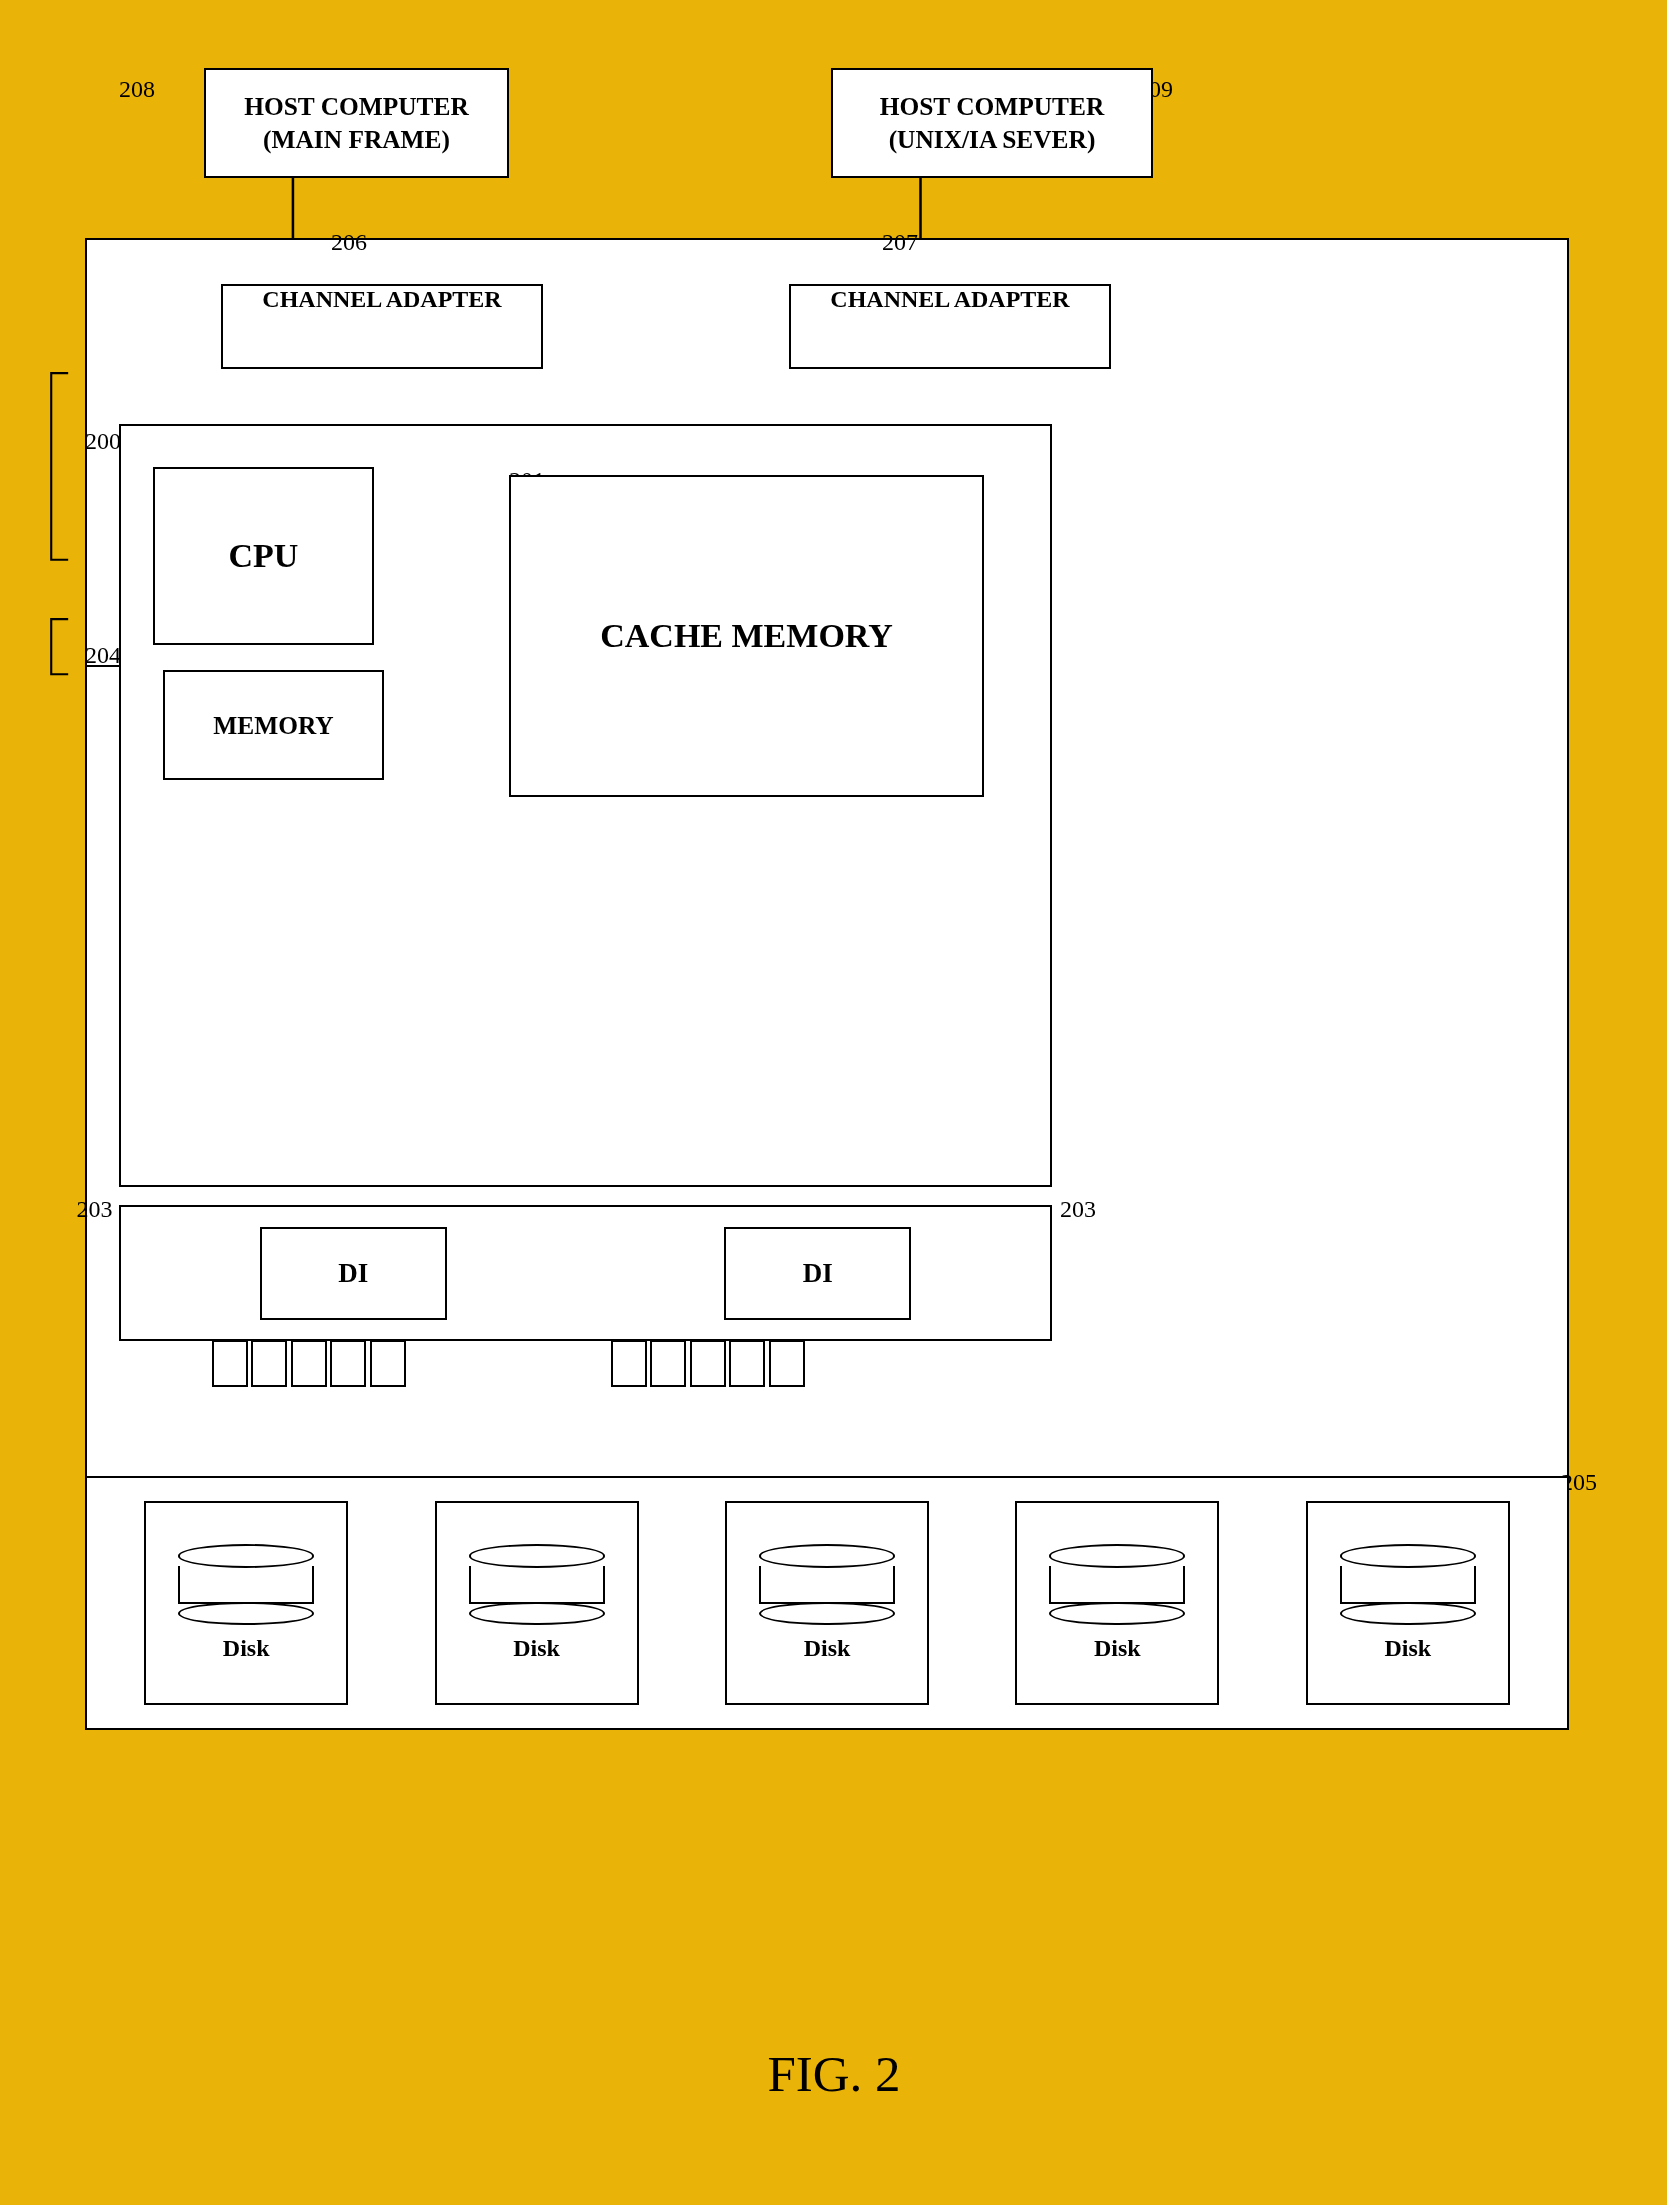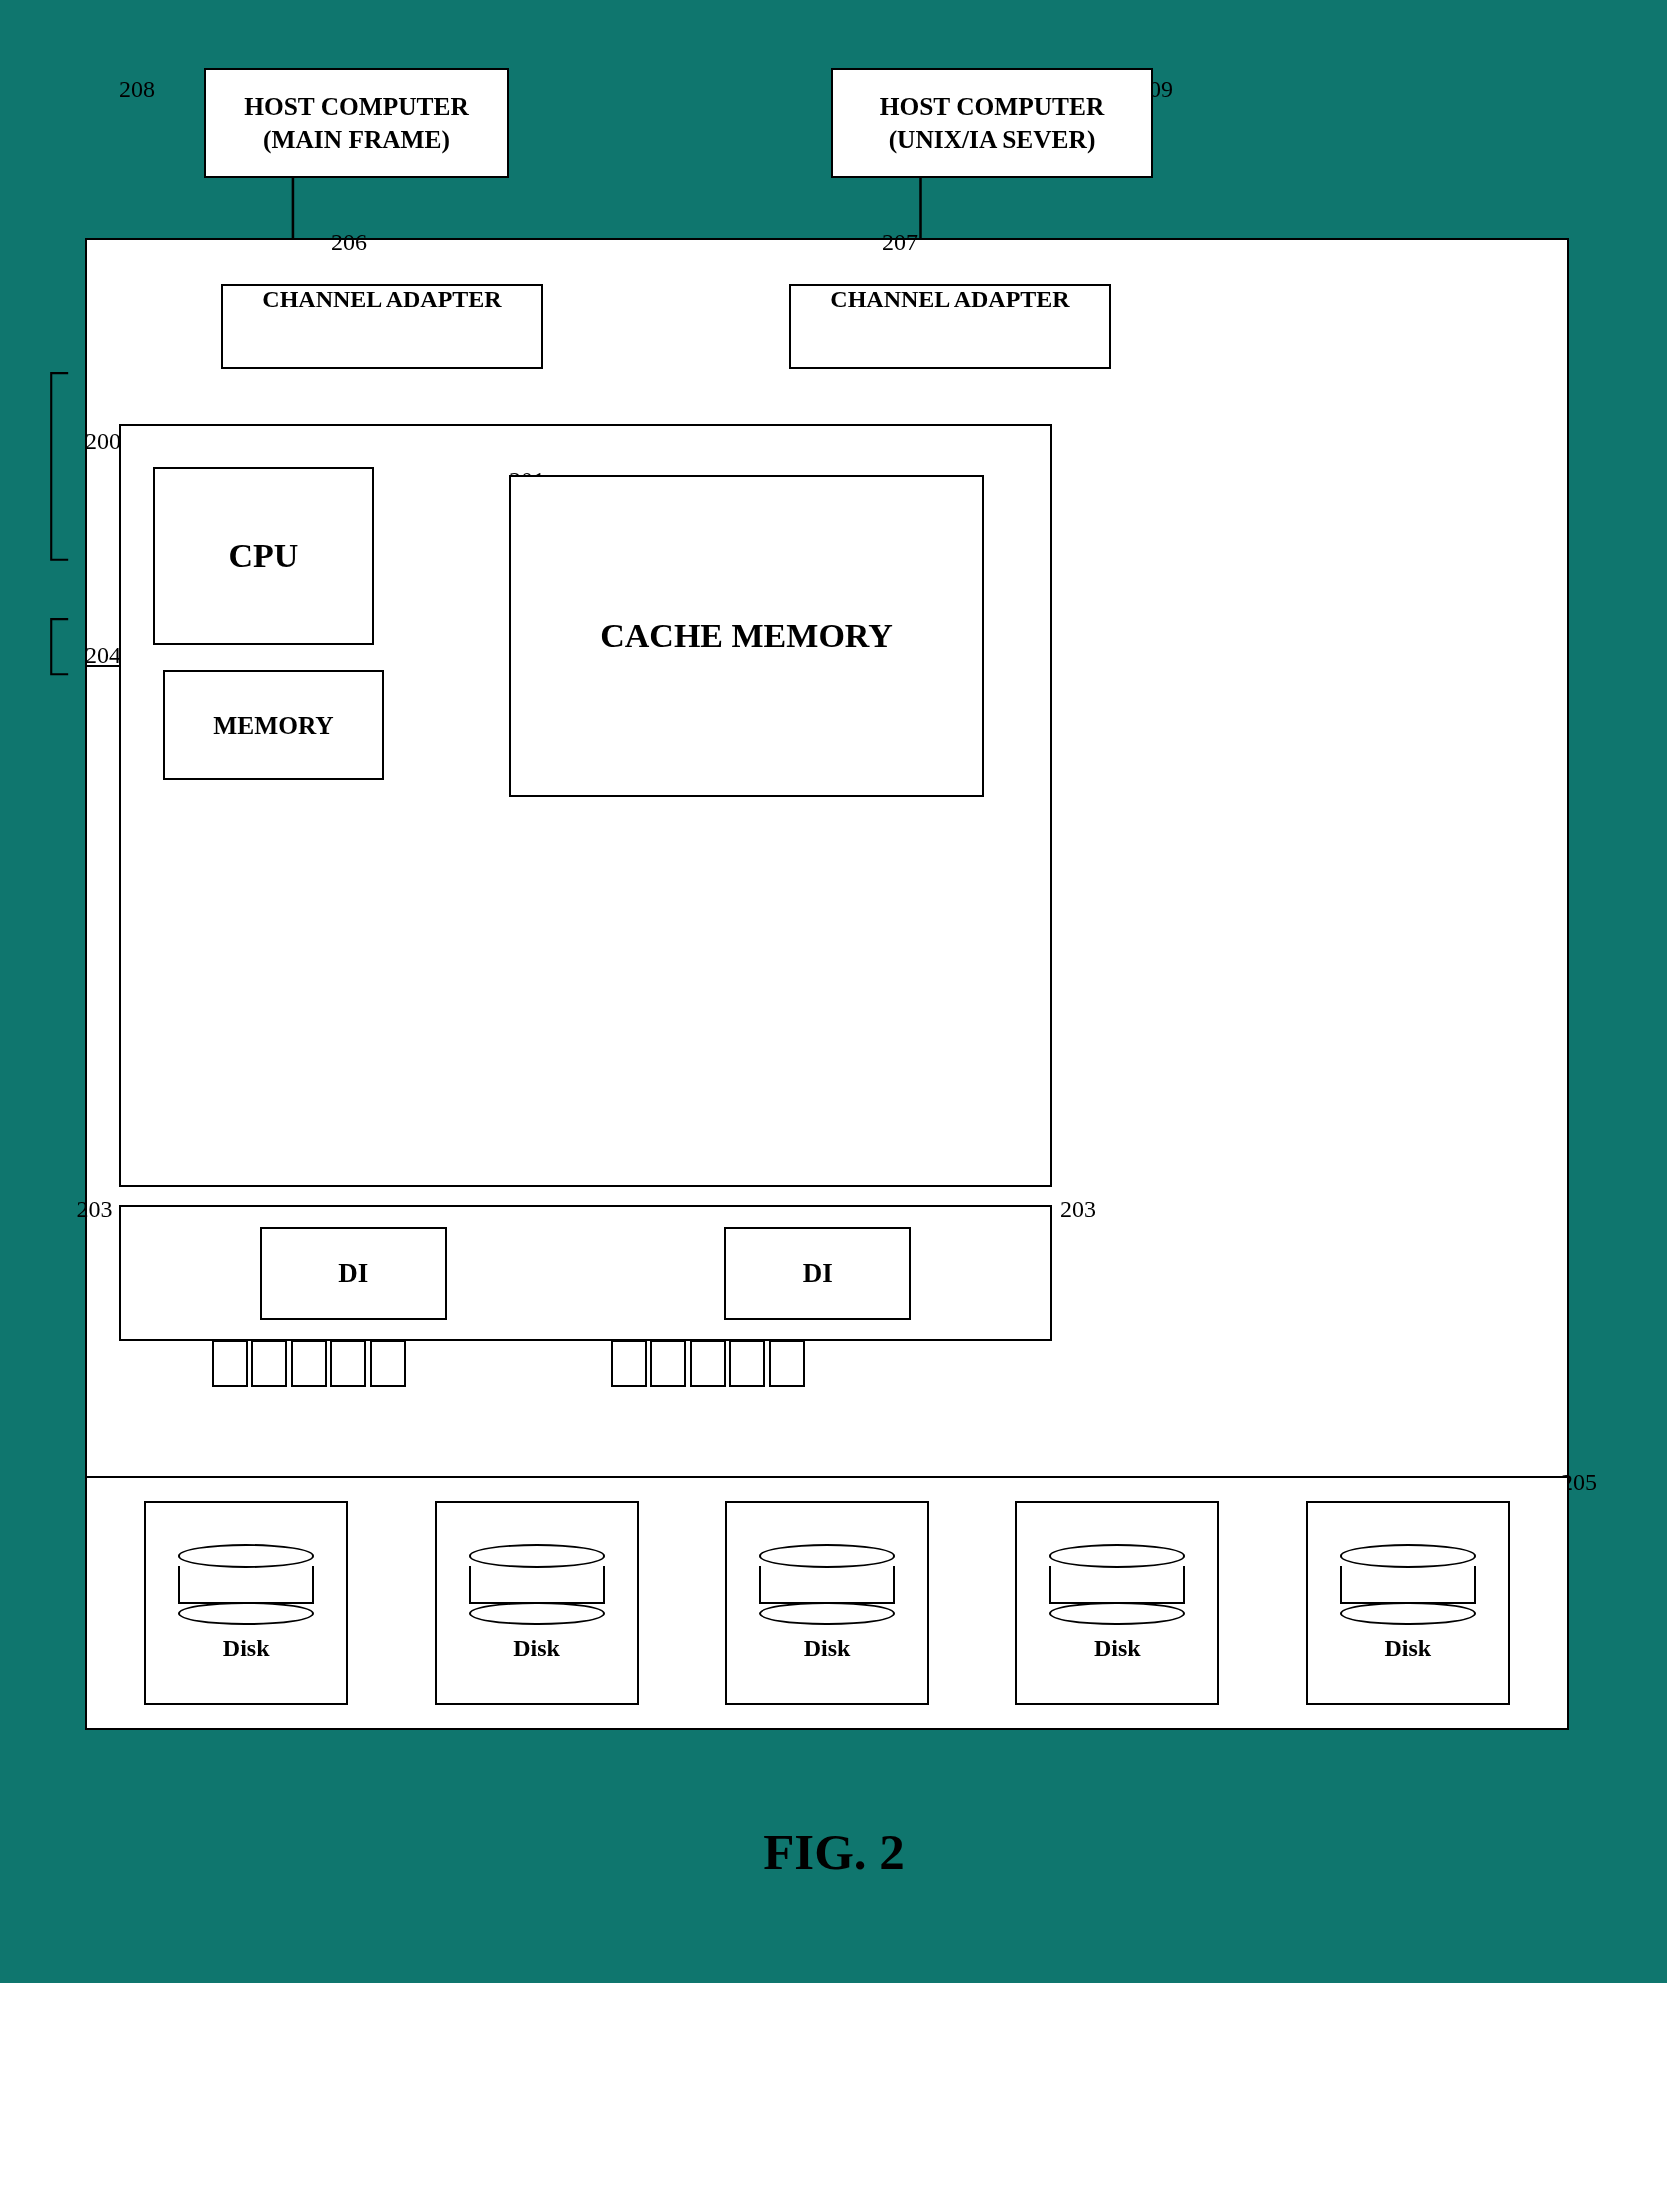--- a/index.html
+++ b/index.html
@@ -7,22 +7,22 @@
       background: #fff;
       font-family: 'Times New Roman', Times, serif;
       width: 1668px;
       height: 2205px;
       position: relative;
       overflow: hidden;
     }
 
     .page {
       width: 1668px;
-      height: 1983px;
-      background: #0f766e;
+      height: 2205px;
+      background: #eab308;
       position: relative;
     }
 
     
     .diagram-area {
       position: absolute;
       top: 51px;
       left: 68px;
       width: 1527px;
       height: 1866px;
@@ -298,21 +298,21 @@
       margin-top: 5.1px;
     }
 
     
     .fig-label {
       position: absolute;
       bottom: 102px;
       left: 50%;
       transform: translateX(-50%);
       font-size: 51px;
-      font-weight: bold;
+      font-weight: normal;
       font-family: 'Times New Roman', Times, serif;
       margin-top: 40px;
     }
 
     
     .svg-overlay {
       position: absolute;
       top: 0;
       left: 0;
       width: 1668px;

